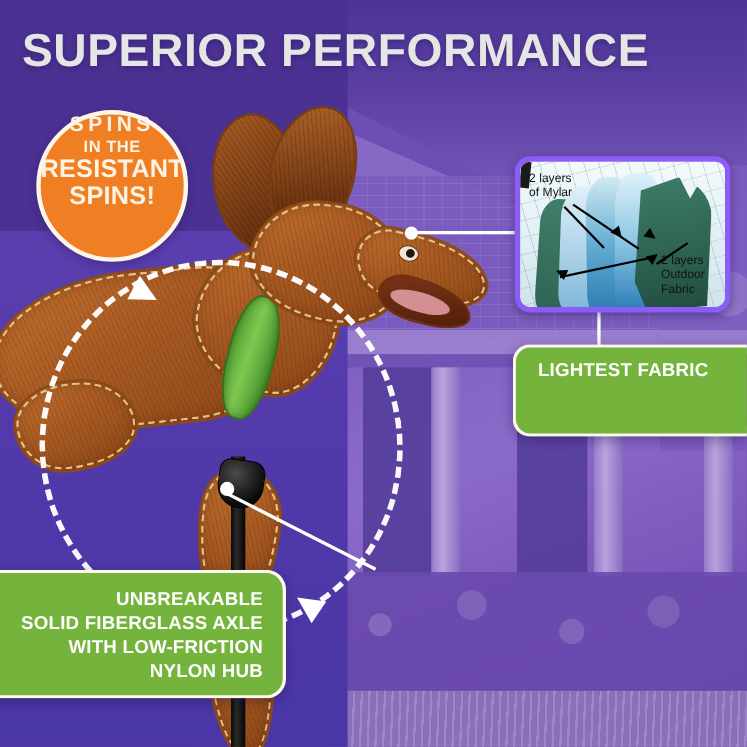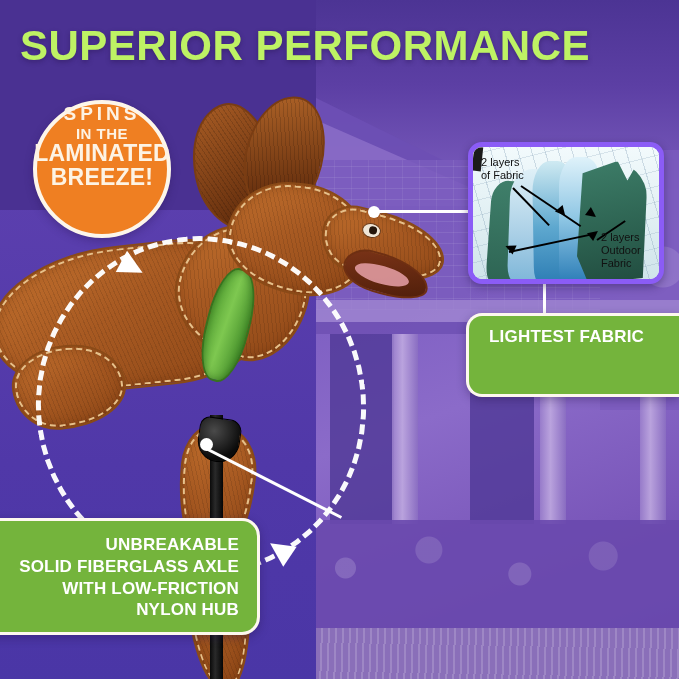--- a/index.html
+++ b/index.html
@@ -87,21 +87,21 @@
     background:linear-gradient(180deg,#5b3fae 0%,#5038a8 55%,#4a36a6 100%);
   }
   .flat-left-top{
     position:absolute;left:0;top:0;width:316px;height:210px;
     background:#4a3192;
   }
 
   
   .title{
     position:absolute;left:0;top:22px;width:610px;text-align:center;
-    color:#bef264;font-size:42px;font-weight:bold;letter-spacing:.5px;
+    color:#e5e5e5;font-size:42px;font-weight:bold;letter-spacing:.5px;
     text-shadow:0 2px 5px rgba(40,20,80,.45);
     white-space:nowrap;
   }
 
   
   .badge{
     position:absolute;left:33px;top:100px;width:138px;height:138px;
     border-radius:50%;background:#ef7f22;border:4px solid #fdf6ea;
     box-sizing:border-box;
     display:flex;flex-direction:column;align-items:center;justify-content:flex-start;
@@ -378,22 +378,22 @@
   <div class="hedge"></div>
   <div class="grass"></div>
   <div class="flat-left"></div>
   <div class="flat-left-top"></div>
 
   <div class="title">SUPERIOR PERFORMANCE</div>
 
   <div class="badge">
     <div class="l1">SPINS</div>
     <div class="l2">IN THE</div>
-    <div class="l3">LAMINATED</div>
-    <div class="l4">BREEZE!</div>
+    <div class="l3">RESISTANT</div>
+    <div class="l4">SPINS!</div>
   </div>
 
   <div class="dog">
     <div class="tail fur stitch"></div>
     <div class="body fur stitch"></div>
     <div class="leg-bk fur stitch"></div>
     <div class="neck fur stitch"></div>
     <div class="leg-fr fur stitch"></div>
     <div class="leg-fr2 fur stitch"></div>
     <div class="collar"></div>
@@ -433,21 +433,21 @@
     <div class="ins-arrow ia2"></div>
     <div class="ia-head iah1"></div>
     <div class="ia-head iah2"></div>
     <div class="ins-arrow ia3"></div>
     <div class="ins-arrow ia4"></div>
     <div class="ia-head iah3"></div>
     <div class="ia-head iah4"></div>
 
     <div class="inset-label lbl-mylar">
       <div>2 layers</div>
-      <div>of Fabric</div>
+      <div>of Mylar</div>
     </div>
     <div class="inset-label lbl-fabric">
       <div>2 layers</div>
       <div>Outdoor</div>
       <div>Fabric</div>
     </div>
   </div>
 
   <div class="callout co-fabric">
     <div>LIGHTEST FABRIC</div>

